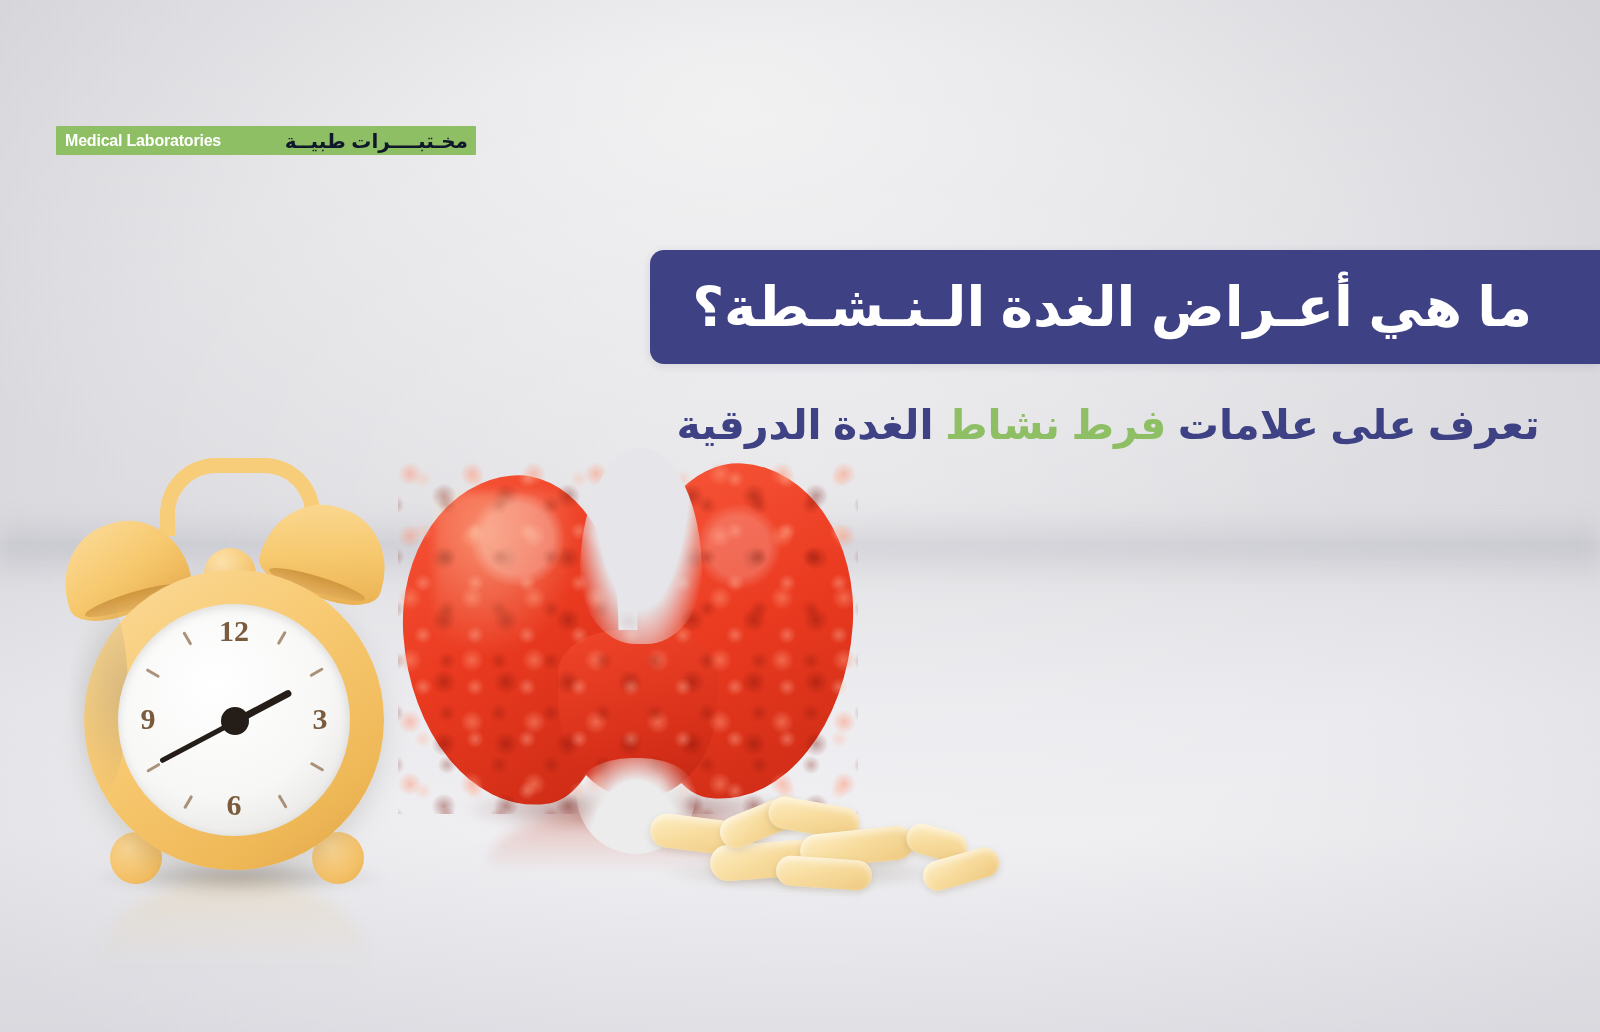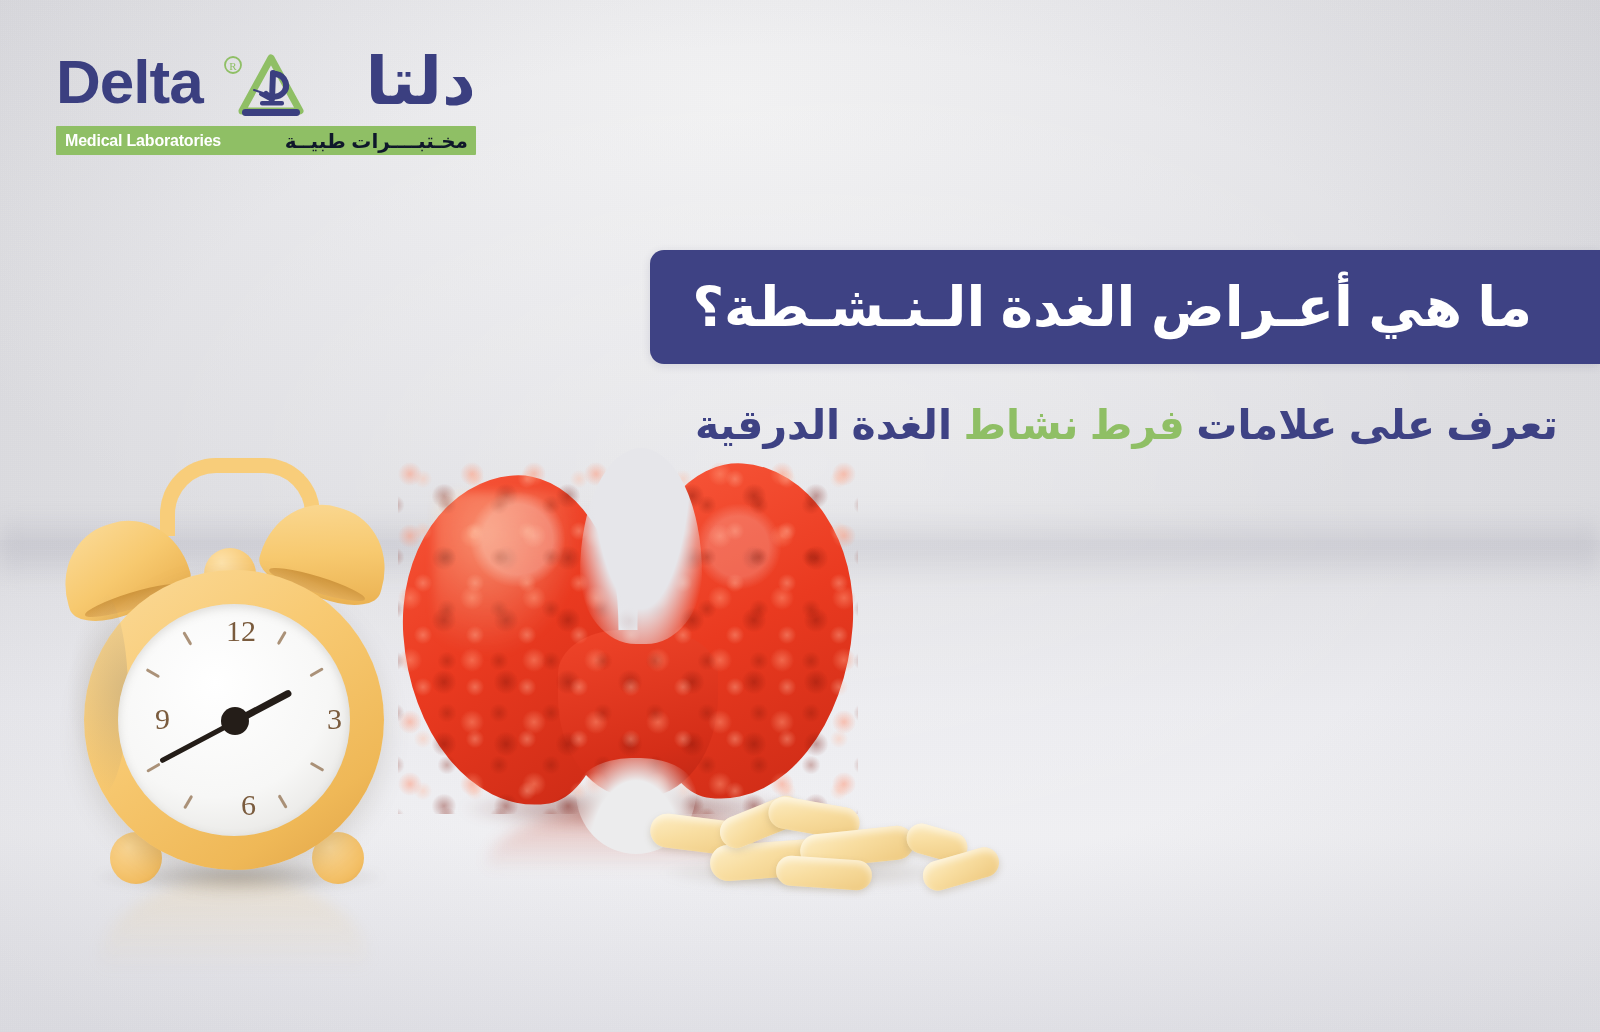--- a/index.html
+++ b/index.html
@@ -89,21 +89,21 @@
     line-height:114px;
     white-space:nowrap;
     padding-right:68px;
     letter-spacing:0px;
     direction:rtl;
   }
 
   
   #subtitle{
     position:absolute;right:42px;top:396px;width:900px;
-    text-align:right;direction:rtl;white-space:nowrap;
+    text-align:center;direction:rtl;white-space:nowrap;
     font-size:41px;font-weight:700;line-height:58px;
   }
   .sub-navy{color:#3e4284;}
   .sub-green{color:#8fbf65;}
 
   
   #alarm-clock{position:absolute;left:64px;top:448px;width:350px;height:450px;}
   .ac-handle{
     position:absolute;left:96px;top:10px;width:160px;height:78px;
     border:15px solid #f8cd7a;border-bottom:none;
@@ -138,23 +138,23 @@
     background:radial-gradient(ellipse at right, rgba(150,140,125,.35), rgba(150,140,125,0) 72%);
     border-radius:50%;
   }
   .ac-face{
     position:absolute;left:34px;top:34px;width:232px;height:232px;
     border-radius:50%;
     background:radial-gradient(circle at 42% 34%,#ffffff 0%,#f7f7f6 56%,#e4e3e0 88%,#d6d5d2 100%);
     box-shadow:inset 0 3px 10px rgba(120,115,105,.22);
   }
   .ac-num{
-    position:absolute;color:#7a5b3d;font-size:30px;font-weight:400;
+    position:absolute;color:#7a5b3d;font-size:30px;font-weight:700;
     font-family:"Liberation Serif","DejaVu Serif",serif;
-    width:44px;text-align:right;line-height:34px;direction:ltr;
+    width:44px;text-align:center;line-height:34px;direction:ltr;
   }
   .ac-num.n12{left:94px;top:10px;}
   .ac-num.n3 {left:180px;top:98px;}
   .ac-num.n6 {left:94px;top:184px;}
   .ac-num.n9 {left:8px;top:98px;}
   .ac-tick{
     position:absolute;left:115px;top:14px;width:3px;height:15px;
     background:#9c7f61;border-radius:2px;transform-origin:2px 102px;opacity:.85;
   }
   .ac-hand-min{
@@ -274,44 +274,20 @@
 
 <div id="poster">
 
   <div class="bg-wall"></div>
   <div class="bg-table"></div>
   <div class="bg-horizon"></div>
   <div class="bg-vignette"></div>
   <div class="bg-grain"></div>
 
   <div id="logo">
-    <div class="logo-row">
-      <span class="logo-word-en">Delta</span>
-
-      <span class="logo-mark">
-        <svg width="84" height="68" viewBox="0 0 84 68" xmlns="http://www.w3.org/2000/svg">
-
-          <circle cx="9" cy="11" r="8" fill="none" stroke="#8fbf65" stroke-width="1.8"></circle>
-          <text x="9" y="15.5" font-size="11" font-family="Liberation Serif, serif" fill="#8fbf65" text-anchor="middle">R</text>
-
-          <path d="M47 4 L76 57 L18 57 Z" fill="none" stroke="#8fbf65" stroke-width="7" stroke-linejoin="round"></path>
-
-          <path d="M52 20 c10 2 13 13 7 19 c-5 5 -13 5 -17 1" fill="none" stroke="#3b3f80" stroke-width="6" stroke-linecap="round"></path>
-          <path d="M49 19 l-1 26" stroke="#3b3f80" stroke-width="6" stroke-linecap="round"></path>
-          <path d="M37 40 l11 6" stroke="#3b3f80" stroke-width="4" stroke-linecap="round"></path>
-          <rect x="36" y="47" width="24" height="4.5" rx="2" fill="#3b3f80"></rect>
-
-          <rect x="18" y="55" width="58" height="7" rx="3.4" fill="#3b3f80"></rect>
-
-          <path d="M30 36 l9 3" stroke="#3b3f80" stroke-width="2" stroke-linecap="round"></path>
-        </svg>
-      </span>
-
-      <span class="logo-word-ar">دلتا</span>
-    </div>
 
     <div class="logo-bar"></div>
     <span class="logo-bar-en">Medical Laboratories</span>
     <span class="logo-bar-ar">مخـتبــــرات طبيــة</span>
   </div>
 
   <div id="headline-banner">
     <span class="headline-text">ما هي أعـراض الغدة الـنـشـطة؟</span>
   </div>
 

